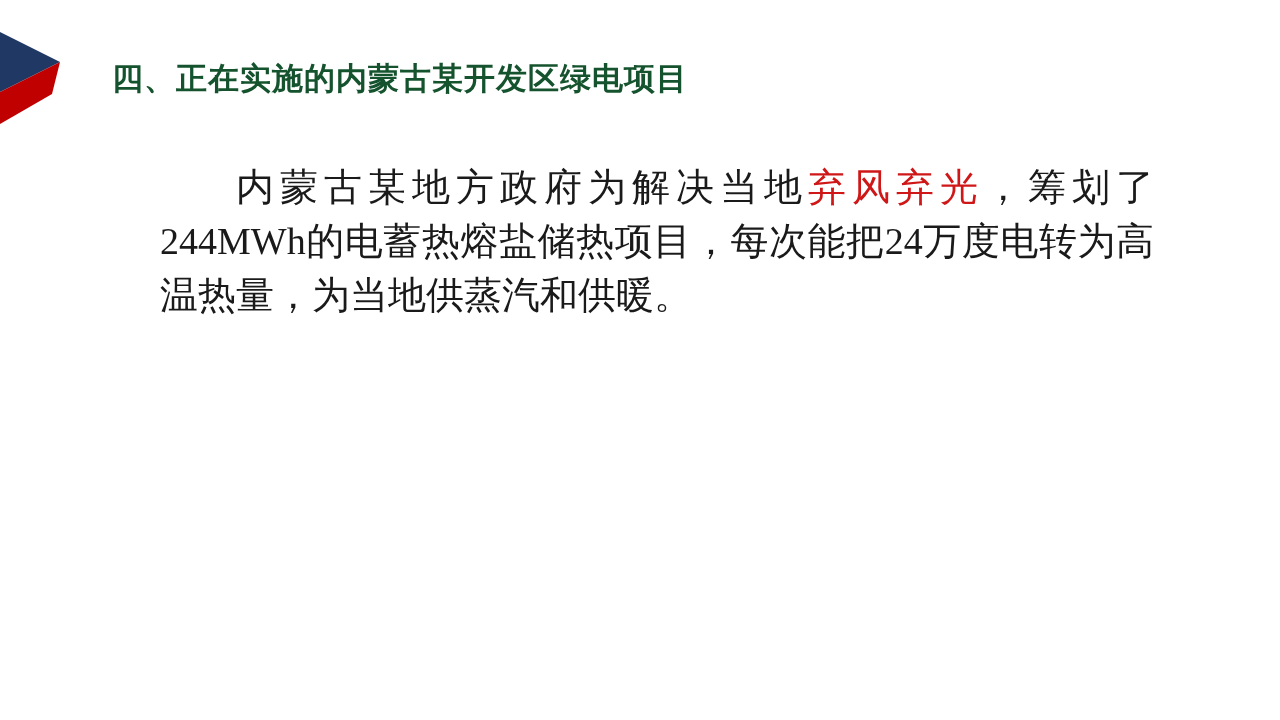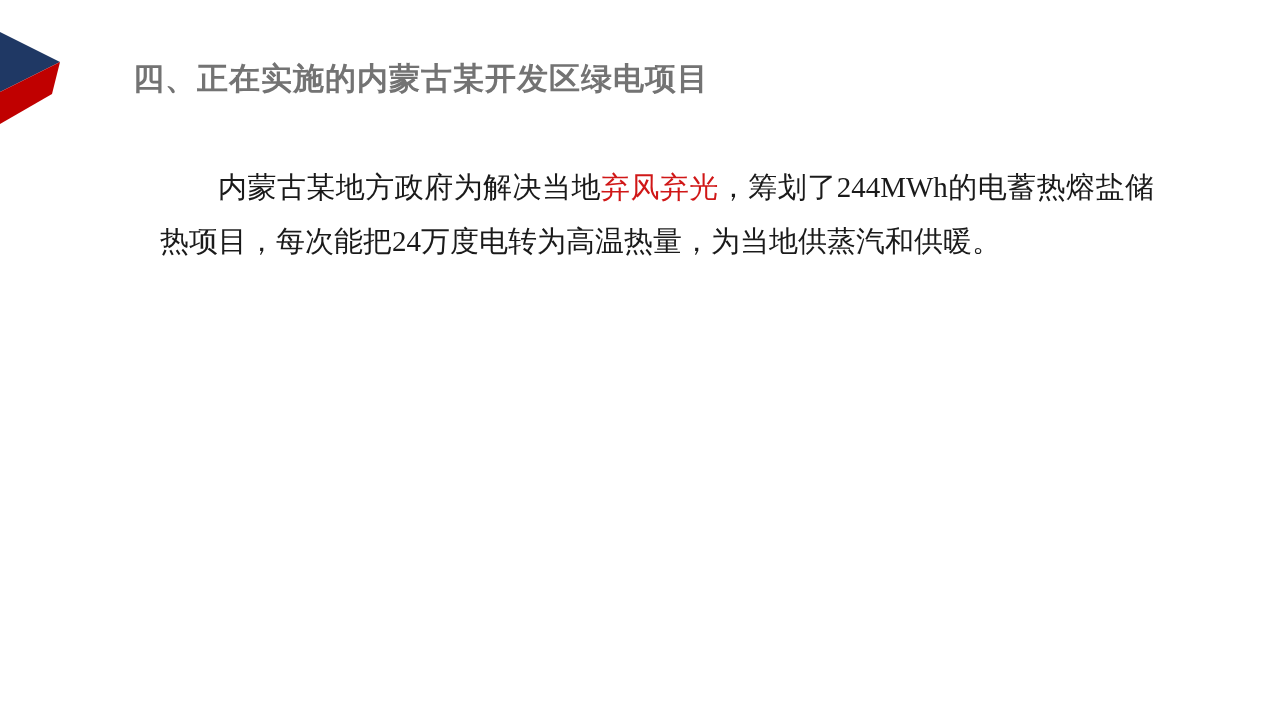--- a/index.html
+++ b/index.html
@@ -40,21 +40,21 @@
 
   
   .body-block {
     position: absolute;
     left: 160px;
     top: 160px;
     width: 1000px;
   }
   .para {
     font-family: "Liberation Serif", serif;
-    font-size: 29px;
+    font-size: 38px;
     line-height: 54px;
     color: #1a1a1a;
     text-align: justify;
     text-justify: inter-ideograph;
     margin: 0 6px 2px 0;
     text-indent: 2em;
   }
   .para .hl {
     color: #d01717;
   }
@@ -62,17 +62,17 @@
 </head>
 <body>
 
 <div class="corner-mark">
   <svg width="78" height="92" viewBox="0 0 78 92" xmlns="http://www.w3.org/2000/svg">
     <polygon points="0,0 60,30 0,60" fill="#1f3864"></polygon>
     <polygon points="0,60 60,30 52,62 0,92" fill="#c00000"></polygon>
   </svg>
 </div>
 
-<div class="slide-title" style="color: #737373; margin-left: 21px;">四、正在实施的内蒙古某开发区绿电项目</div>
+<div class="slide-title" style="color: #14532d;">四、正在实施的内蒙古某开发区绿电项目</div>
 
 <div class="body-block">
   <p class="para"><span>内蒙古某地方政府为解决当地</span><span class="hl" style="color: rgb(208, 23, 23);">弃风弃光</span><span>，筹划了244MWh的电蓄热熔盐储热项目，每次能把24万度电转为高温热量，为当地供蒸汽和供暖。</span></p>
 </div>
 
 </body></html>

